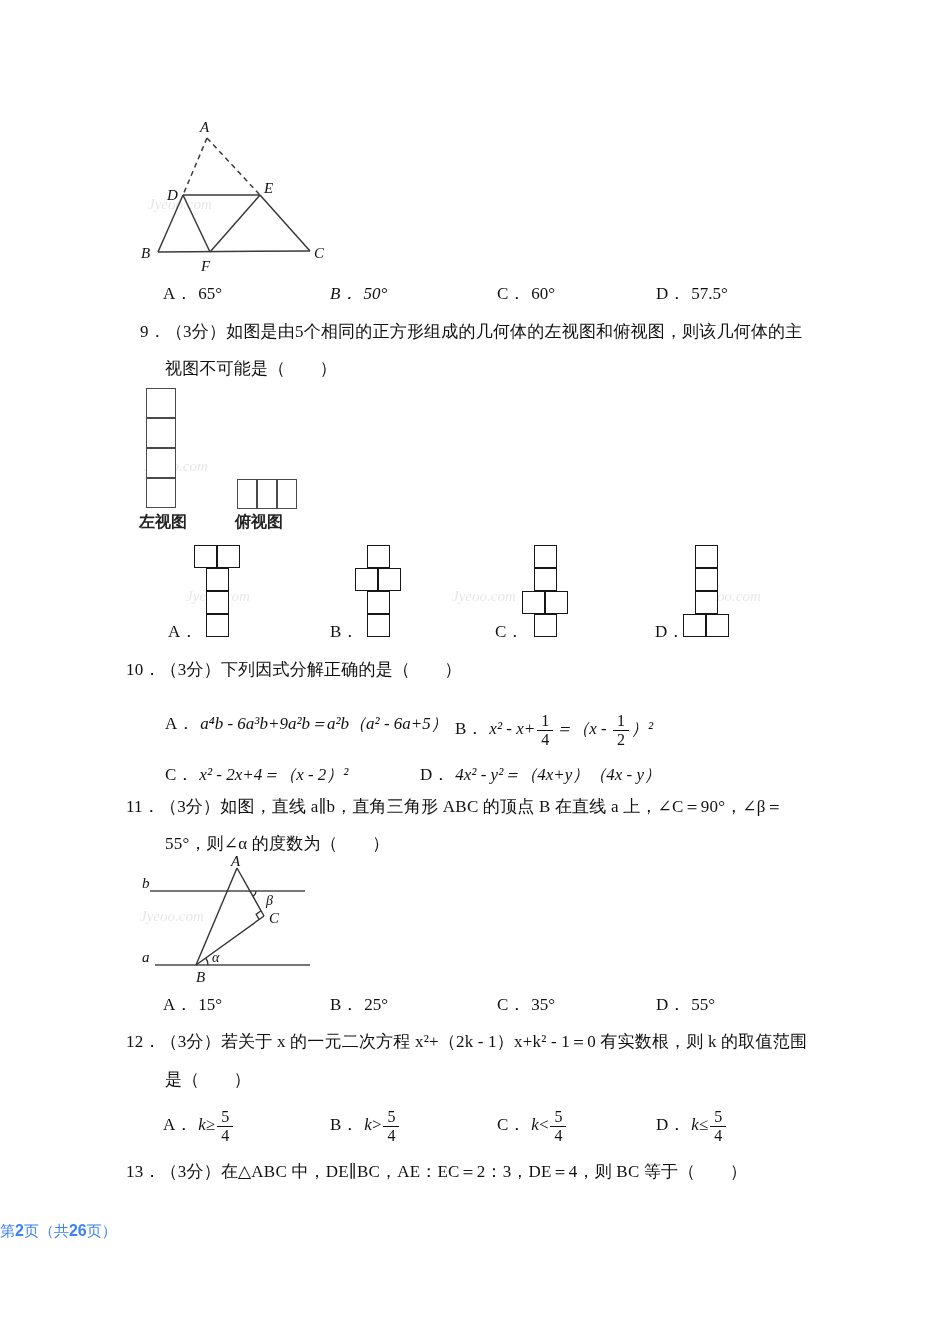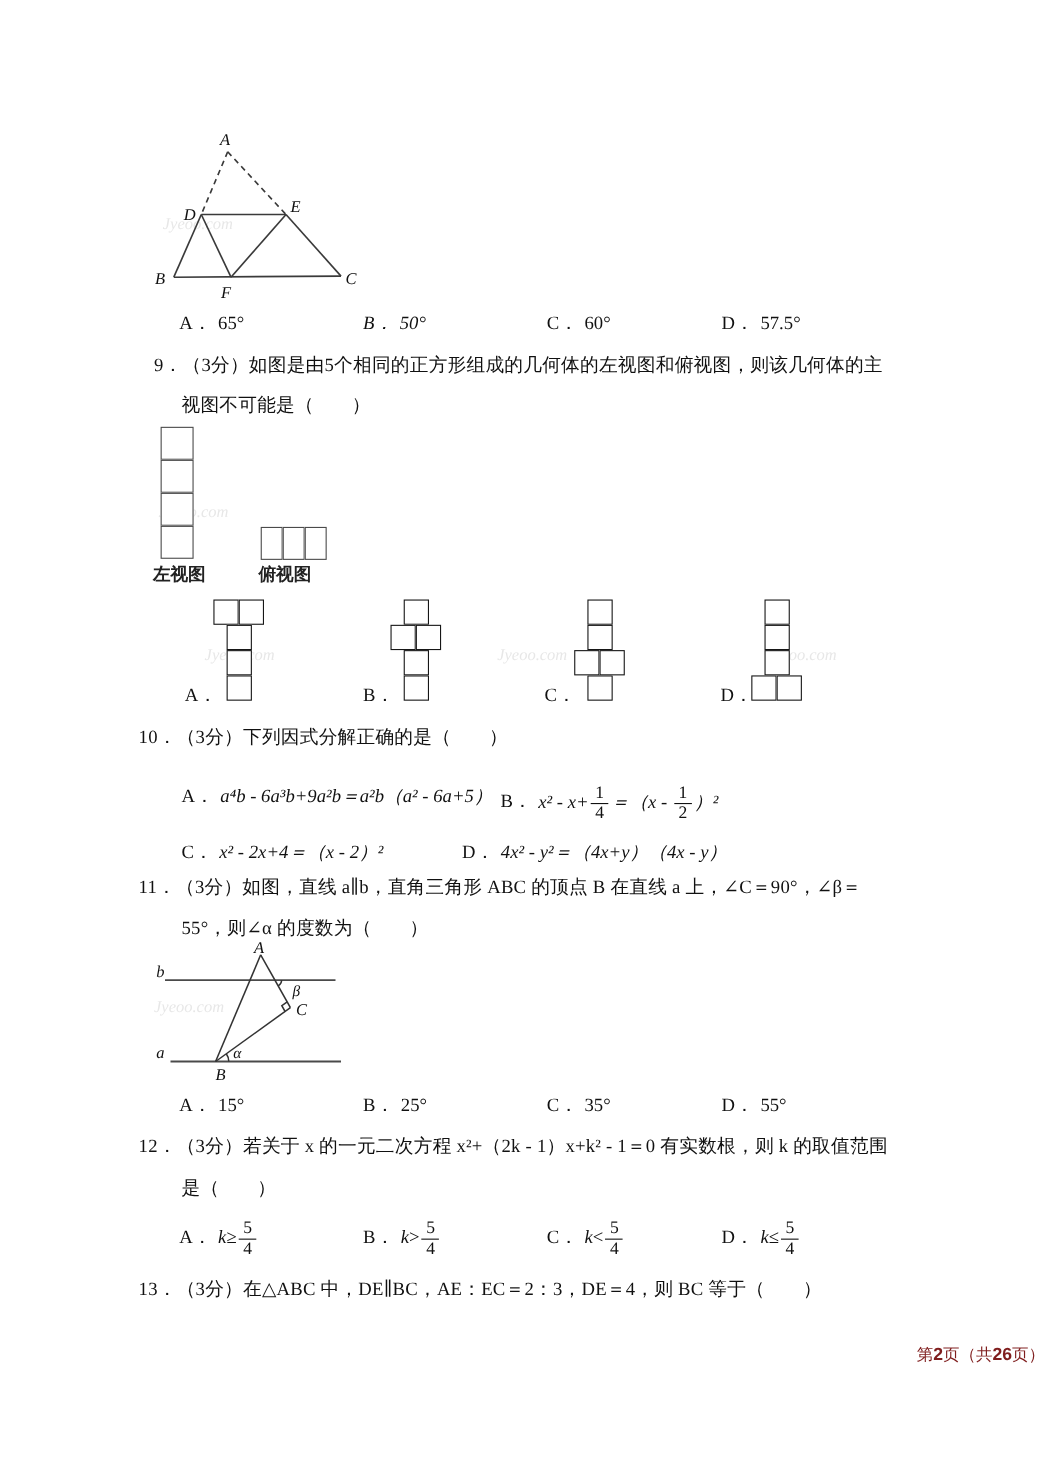--- a/index.html
+++ b/index.html
@@ -15,21 +15,21 @@
   .sq{position:absolute;border:1.6px solid #161616;background:#fff;box-sizing:border-box;}
   .view-fig .sq{border:1.5px solid #4a4a4a;}
   .fig-box{position:absolute;}
   .frac{display:inline-block;vertical-align:middle;text-align:center;line-height:1.12;margin:0 2px;font-size:16px;}
   .frac .num{display:block;border-bottom:1.3px solid #111;padding:0 4px;}
   .frac .den{display:block;padding:0 4px;}
   .view-label{font-family:"Liberation Sans","DejaVu Sans",sans-serif;font-weight:bold;font-size:16px;color:#222;}
   .watermark{position:absolute;font-style:italic;font-size:15px;color:#aaa;opacity:0.28;white-space:nowrap;}
   svg text{font-family:"Liberation Serif","DejaVu Serif",serif;font-style:italic;font-size:15px;fill:#111;}
   svg .greek{font-size:14px;}
-  .footer{position:absolute;top:1222px;left:0;width:950px;text-align:right;font-size:15px;color:#7f1d1d;}
+  .footer{position:absolute;top:1222px;left:0;width:950px;text-align:left;font-size:15px;color:#3b82f6;}
   .footer b{font-family:"Liberation Sans","DejaVu Sans",sans-serif;font-size:16px;}
   .ivar{font-style:italic;}
 </style>
 </head>
 <body>
 
 <div class="watermark" style="left:148px;top:196px;">Jyeoo.com</div>
 <div class="watermark" style="left:144px;top:458px;">Jyeoo.com</div>
 <div class="watermark" style="left:186px;top:588px;">Jyeoo.com</div>
 <div class="watermark" style="left:452px;top:588px;">Jyeoo.com</div>

